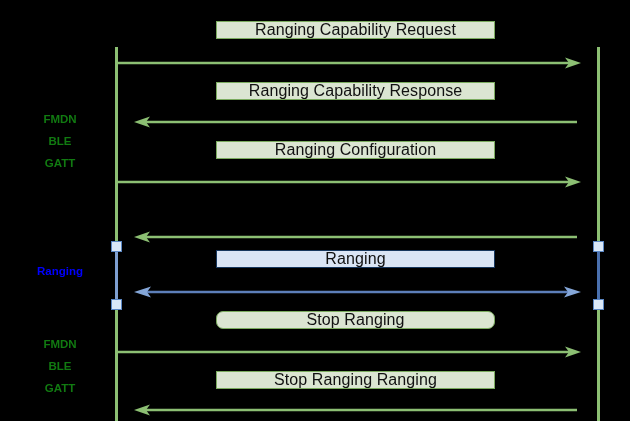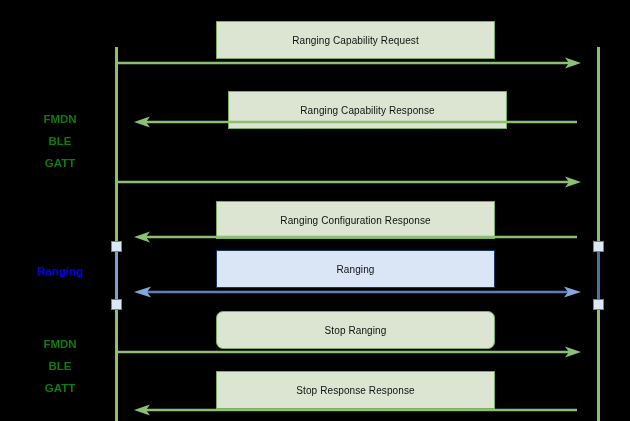--- a/index.html
+++ b/index.html
@@ -33,26 +33,26 @@
     background: #dae8f7;
     border: 1px solid #5b87c4;
     box-sizing: border-box;
   }
 
   
   .msgbox {
     position: absolute;
     left: 216px;
     width: 279px;
-    height: 38px;
+    height: 18px;
     box-sizing: border-box;
     display: flex;
     align-items: center;
     justify-content: center;
-    font-size: 10px;
+    font-size: 16px;
     color: #111111;
     letter-spacing: 0.1px;
     text-align: center;
   }
   .msgbox.green {
     background: #dbe5d2;
     border: 1px solid #7aab5e;
   }
   .msgbox.blue {
     background: #dae5f5;
@@ -104,36 +104,36 @@
 GATT</div>
 
   <div class="msgbox green" style="top:21px;">Ranging Capability Request</div>
   <div class="arrow" style="left:116px; top:57px; width:465px;">
     <svg width="465" height="12" viewBox="0 0 465 12">
       <line x1="0" y1="6" x2="455" y2="6" stroke="#8cbf73" stroke-width="2.4"></line>
       <path d="M465,6 L449,0.5 L453,6 L449,11.5 Z" fill="#8cbf73"></path>
     </svg>
   </div>
 
-  <div class="msgbox green" style="top:91px;margin-left:12px;">Ranging Capability Response</div>
+  <div class="msgbox green" style="top:82px;">Ranging Capability Response</div>
   <div class="arrow" style="left:134px; top:116px; width:443px;">
     <svg width="443" height="12" viewBox="0 0 443 12">
       <line x1="10" y1="6" x2="443" y2="6" stroke="#8cbf73" stroke-width="2.4"></line>
       <path d="M0,6 L16,0.5 L12,6 L16,11.5 Z" fill="#8cbf73"></path>
     </svg>
   </div>
 
+  <div class="msgbox green" style="top:141px;">Ranging Configuration</div>
   <div class="arrow" style="left:116px; top:176px; width:465px;">
     <svg width="465" height="12" viewBox="0 0 465 12">
       <line x1="0" y1="6" x2="455" y2="6" stroke="#8cbf73" stroke-width="2.4"></line>
       <path d="M465,6 L449,0.5 L453,6 L449,11.5 Z" fill="#8cbf73"></path>
     </svg>
   </div>
 
-  <div class="msgbox green" style="top:201px;">Ranging Configuration Response</div>
   <div class="arrow" style="left:134px; top:231px; width:443px;">
     <svg width="443" height="12" viewBox="0 0 443 12">
       <line x1="10" y1="6" x2="443" y2="6" stroke="#8cbf73" stroke-width="2.4"></line>
       <path d="M0,6 L16,0.5 L12,6 L16,11.5 Z" fill="#8cbf73"></path>
     </svg>
   </div>
 
   <div class="msgbox blue" style="top:250px;">Ranging</div>
   <div class="arrow" style="left:134px; top:286px; width:447px;">
     <svg width="447" height="12" viewBox="0 0 447 12">
@@ -144,21 +144,21 @@
   </div>
 
   <div class="msgbox green" style="top:311px;border-radius:7px;">Stop Ranging</div>
   <div class="arrow" style="left:116px; top:346px; width:465px;">
     <svg width="465" height="12" viewBox="0 0 465 12">
       <line x1="0" y1="6" x2="455" y2="6" stroke="#8cbf73" stroke-width="2.4"></line>
       <path d="M465,6 L449,0.5 L453,6 L449,11.5 Z" fill="#8cbf73"></path>
     </svg>
   </div>
 
-  <div class="msgbox green" style="top:371px;">Stop Response Response</div>
+  <div class="msgbox green" style="top:371px;">Stop Ranging Ranging</div>
   <div class="arrow" style="left:134px; top:404px; width:443px;">
     <svg width="443" height="12" viewBox="0 0 443 12">
       <line x1="10" y1="6" x2="443" y2="6" stroke="#8cbf73" stroke-width="2.4"></line>
       <path d="M0,6 L16,0.5 L12,6 L16,11.5 Z" fill="#8cbf73"></path>
     </svg>
   </div>
 
 </div>
 
 </body></html>

